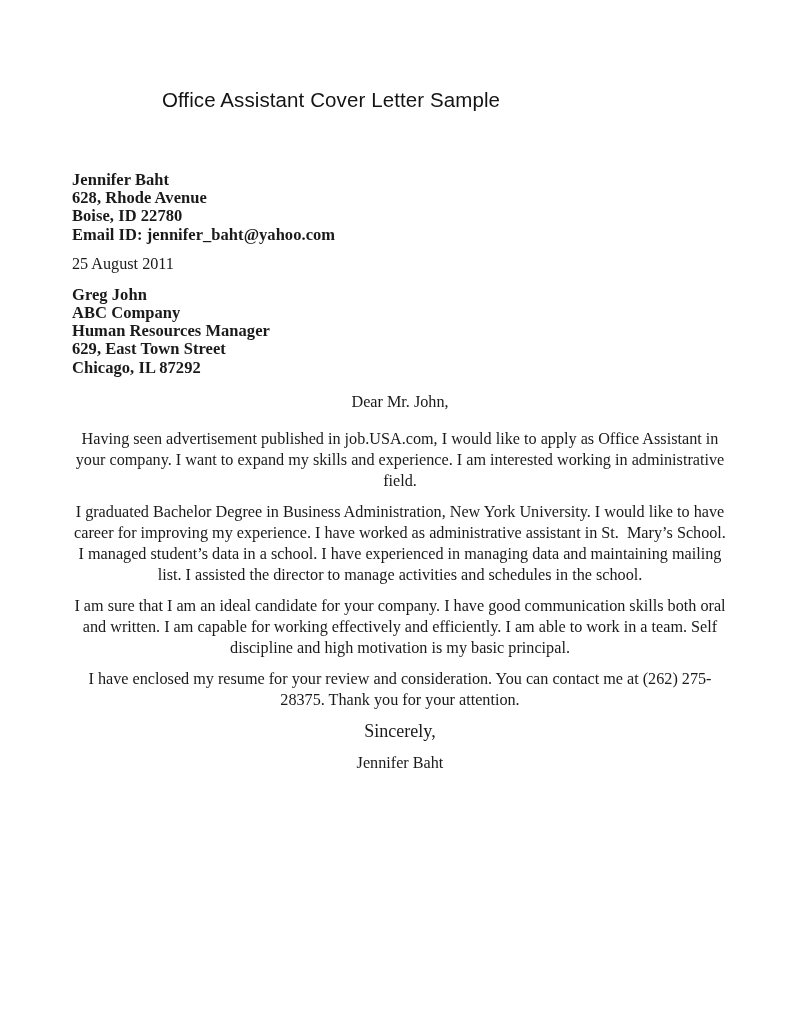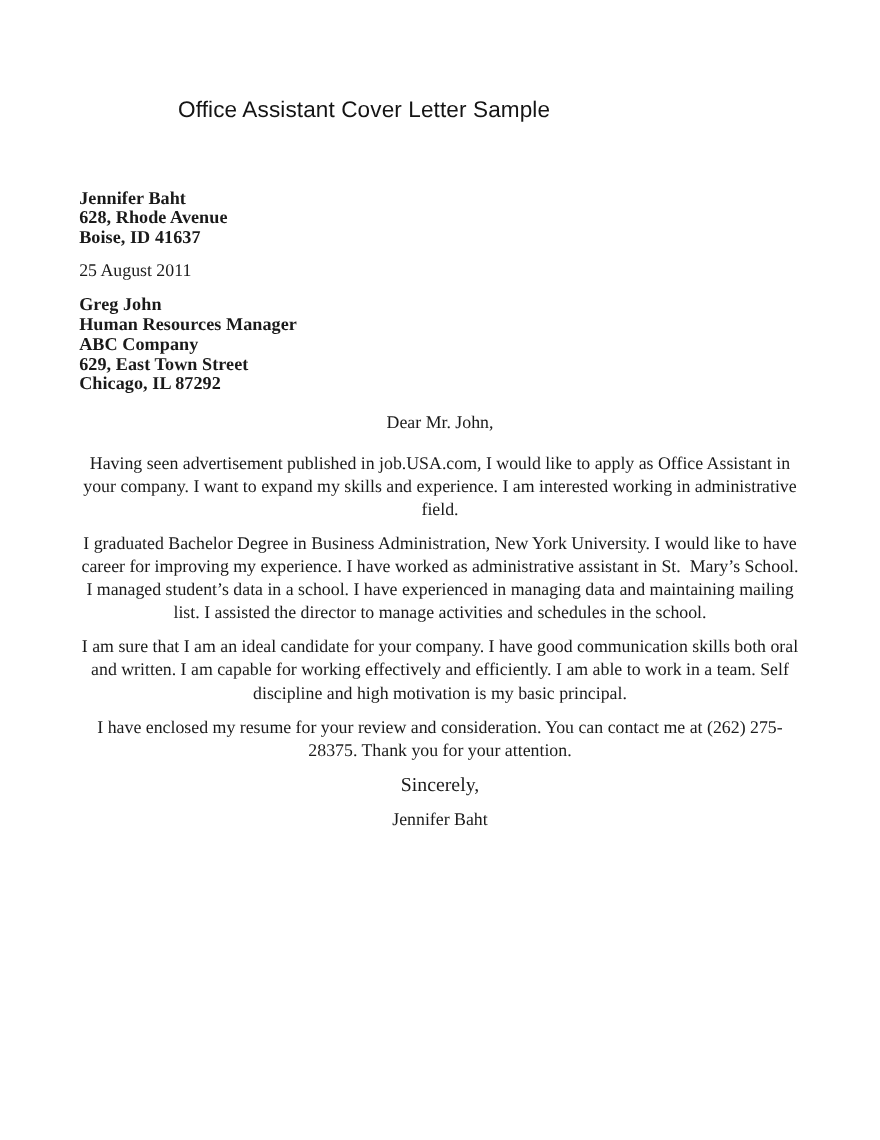--- a/index.html
+++ b/index.html
@@ -100,29 +100,30 @@
 
 <div class="page">
 
   <div class="doc-title">Office Assistant Cover Letter Sample</div>
 
   <div class="letter">
 
     <div class="addr-block sender-block">
       <div class="line">Jennifer Baht</div>
       <div class="line">628, Rhode Avenue</div>
-      <div class="line">Boise, ID 41637</div>
+      <div class="line">Boise, ID 22780</div>
+      <div class="line">Email ID: jennifer_baht@yahoo.com</div>
     </div>
 
     <div class="date-line">25 August 2011</div>
 
     <div class="addr-block recipient-block">
       <div class="line">Greg John</div>
+      <div class="line">ABC Company</div>
       <div class="line">Human Resources Manager</div>
-      <div class="line">ABC Company</div>
       <div class="line">629, East Town Street</div>
       <div class="line">Chicago, IL 87292</div>
     </div>
 
     <div class="body-text">
       <div class="salutation">Dear Mr. John,</div>
       <div class="para first">Having seen advertisement published in job.USA.com, I would like to apply as Office Assistant in your company. I want to expand my skills and experience. I am interested working in administrative field.</div>
       <div class="para">I graduated Bachelor Degree in Business Administration, New York University. I would like to have career for improving my experience. I have worked as administrative assistant in St.  Mary’s School. I managed student’s data in a school. I have experienced in managing data and maintaining mailing list. I assisted the director to manage activities and schedules in the school.</div>
       <div class="para">I am sure that I am an ideal candidate for your company. I have good communication skills both oral and written. I am capable for working effectively and efficiently. I am able to work in a team. Self discipline and high motivation is my basic principal.</div>
       <div class="para">I have enclosed my resume for your review and consideration. You can contact me at (262) 275-28375. Thank you for your attention.</div>

